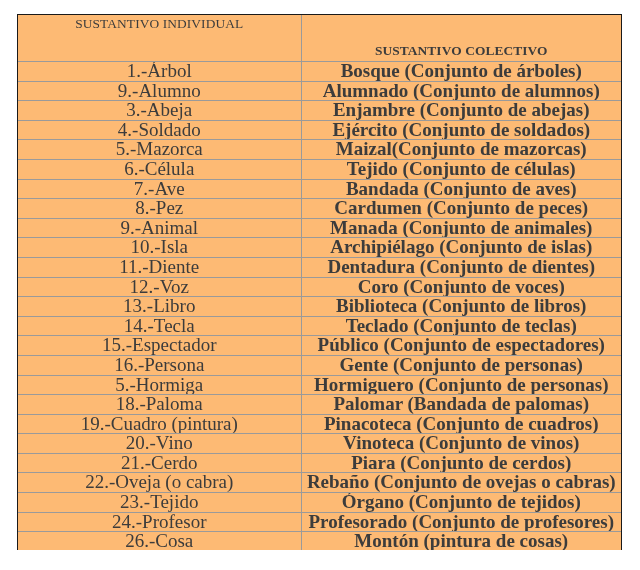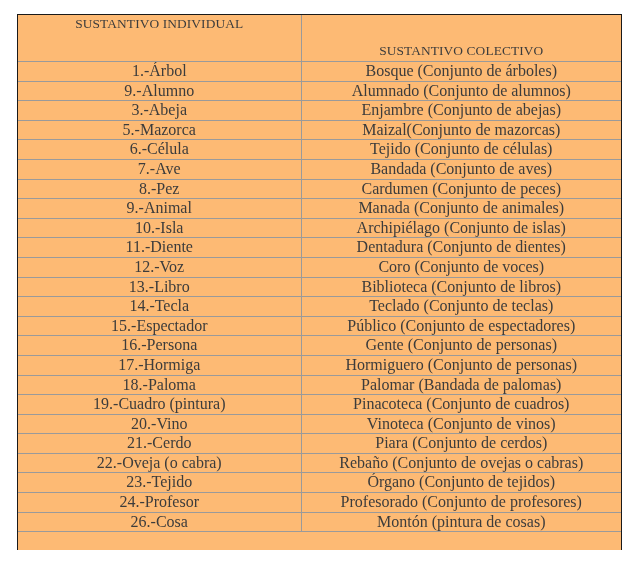--- a/index.html
+++ b/index.html
@@ -44,29 +44,30 @@
 
   table.noun-table col.col-individual { width: 283px; }
   table.noun-table col.col-collective { width: 320px; }
 
   table.noun-table td {
     border-bottom: 1.3px solid #9a9a9a;
     border-right: 1.3px solid #9a9a9a;
     padding: 0 4px;
     text-align: center;
     color: #3c3c3c;
-    font-size: 16px;
+    font-size: 19px;
     line-height: 18.6px;
     height: 18.6px;
     white-space: nowrap;
     overflow: hidden;
   }
 
   table.noun-table td:last-child {
     border-right: none;
+    font-weight: bold;
   }
 
   
   tr.header-row td {
     height: 46px;
     font-size: 13.4px;
     letter-spacing: 0.1px;
     padding-top: 0;
     padding-bottom: 0;
   }
@@ -100,20 +101,24 @@
           </tr>
           <tr class="data-row">
             <td class="cell-individual">9.-Alumno</td>
             <td class="cell-collective">Alumnado (Conjunto de alumnos)</td>
           </tr>
           <tr class="data-row">
             <td class="cell-individual">3.-Abeja</td>
             <td class="cell-collective">Enjambre (Conjunto de abejas)</td>
           </tr>
           <tr class="data-row">
+            <td class="cell-individual">4.-Soldado</td>
+            <td class="cell-collective">Ejército (Conjunto de soldados)</td>
+          </tr>
+          <tr class="data-row">
             <td class="cell-individual">5.-Mazorca</td>
             <td class="cell-collective">Maizal(Conjunto de mazorcas)</td>
           </tr>
           <tr class="data-row">
             <td class="cell-individual">6.-Célula</td>
             <td class="cell-collective">Tejido (Conjunto de células)</td>
           </tr>
           <tr class="data-row">
             <td class="cell-individual">7.-Ave</td>
             <td class="cell-collective">Bandada (Conjunto de aves)</td>
@@ -148,21 +153,21 @@
           </tr>
           <tr class="data-row">
             <td class="cell-individual">15.-Espectador</td>
             <td class="cell-collective">Público (Conjunto de espectadores)</td>
           </tr>
           <tr class="data-row">
             <td class="cell-individual">16.-Persona</td>
             <td class="cell-collective">Gente (Conjunto de personas)</td>
           </tr>
           <tr class="data-row">
-            <td class="cell-individual">17.-Hormiga</td>
+            <td class="cell-individual">5.-Hormiga</td>
             <td class="cell-collective">Hormiguero (Conjunto de personas)</td>
           </tr>
           <tr class="data-row">
             <td class="cell-individual">18.-Paloma</td>
             <td class="cell-collective">Palomar (Bandada de palomas)</td>
           </tr>
           <tr class="data-row">
             <td class="cell-individual">19.-Cuadro (pintura)</td>
             <td class="cell-collective">Pinacoteca (Conjunto de cuadros)</td>
           </tr>

